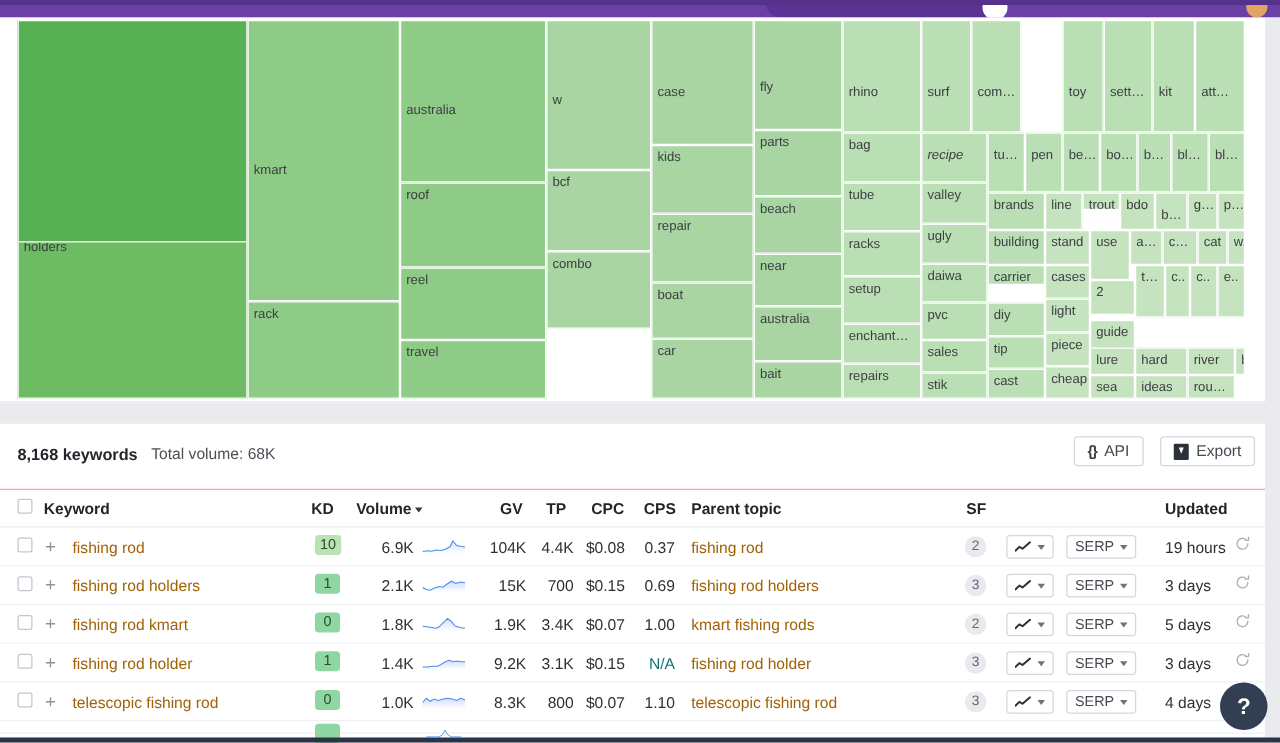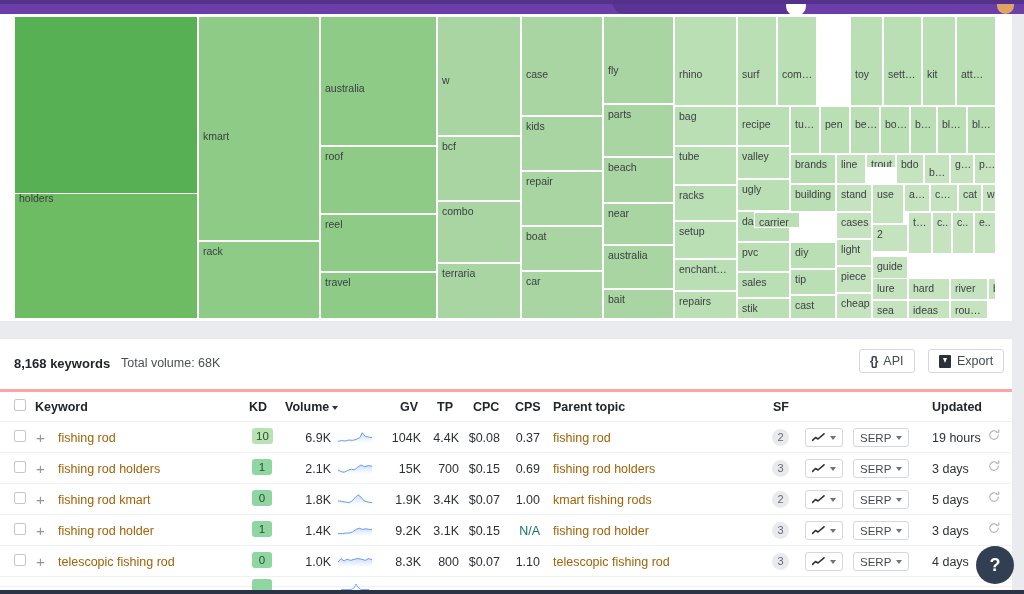--- a/index.html
+++ b/index.html
@@ -68,21 +68,21 @@
 
   
   #table-card {
     position: absolute; left: 0; top: 338px;
     width: 1012px; height: 252px;
     background: #ffffff;
     border-top: 1px solid #e7e8ec;
   }
   #table-toolbar {
     position: relative; height: 53px;
-    border-bottom: 3px solid #fca5a5;
+    border-bottom: 1px solid #fca5a5;
   }
   #kw-count {
     position: absolute; left: 14px; top: 17px;
     font-size: 13px; font-weight: bold; color: #22262b;
   }
   #total-volume {
     position: absolute; left: 121px; top: 17px;
     font-size: 12.5px; color: #4a4f55;
   }
   .tbtn {
@@ -208,23 +208,20 @@
       </div>
       <div class="tile lvl3" style="left: 423px; top: 2px; width: 84px; height: 120px;">
         <span style="top: 58px;">w</span>
       </div>
       <div class="tile lvl3" style="left: 423px; top: 122px; width: 84px; height: 65px;">
         <span>bcf</span>
       </div>
       <div class="tile lvl3" style="left: 423px; top: 187px; width: 84px; height: 62px;">
         <span>combo</span>
       </div>
-      <div class="tile lvl3" style="left: 423px; top: 249px; width: 84px; height: 56px;">
-        <span>terraria</span>
-      </div>
       <div class="tile lvl3" style="left: 507px; top: 2px; width: 82px; height: 100px;">
         <span style="top: 52px;">case</span>
       </div>
       <div class="tile lvl3" style="left: 507px; top: 102px; width: 82px; height: 55px;">
         <span>kids</span>
       </div>
       <div class="tile lvl3" style="left: 507px; top: 157px; width: 82px; height: 55px;">
         <span>repair</span>
       </div>
       <div class="tile lvl3" style="left: 507px; top: 212px; width: 82px; height: 45px;">
@@ -269,21 +266,21 @@
       <div class="tile lvl4" style="left: 660px; top: 245px; width: 63px; height: 32px;">
         <span>enchant…</span>
       </div>
       <div class="tile lvl4" style="left: 660px; top: 277px; width: 63px; height: 28px; padding-left: 41px;">
         <span>repairs</span>
       </div>
       <div class="tile lvl4" style="left: 723px; top: 2px; width: 40px; height: 90px;">
         <span style="top: 52px;">surf</span>
       </div>
       <div class="tile lvl4" style="left: 723px; top: 92px; width: 53px; height: 40px;">
-        <span style="top: 12px;">recipe</span>
+        <span style="top: 12px; font-style: italic;">recipe</span>
       </div>
       <div class="tile lvl4" style="left: 723px; top: 132px; width: 53px; height: 33px;">
         <span>valley</span>
       </div>
       <div class="tile lvl4" style="left: 723px; top: 165px; width: 53px; height: 32px;">
         <span>ugly</span>
       </div>
       <div class="tile lvl4" style="left: 723px; top: 197px; width: 53px; height: 31px;">
         <span>daiwa</span>
       </div>
@@ -301,21 +298,21 @@
       </div>
       <div class="tile lvl4" style="left: 776px; top: 92px; width: 30px; height: 48px;">
         <span style="top: 12px;">tu…</span>
       </div>
       <div class="tile lvl4" style="left: 776px; top: 140px; width: 46px; height: 30px;">
         <span>brands</span>
       </div>
       <div class="tile lvl4" style="left: 776px; top: 170px; width: 46px; height: 28px;">
         <span>building</span>
       </div>
-      <div class="tile lvl4" style="left: 740px; top: 198px; width: 46px; height: 16px;">
+      <div class="tile lvl4" style="left: 776px; top: 198px; width: 46px; height: 16px;">
         <span>carrier</span>
       </div>
       <div class="tile lvl4" style="left: 776px; top: 228px; width: 46px; height: 27px;">
         <span>diy</span>
       </div>
       <div class="tile lvl4" style="left: 776px; top: 255px; width: 46px; height: 26px;">
         <span>tip</span>
       </div>
       <div class="tile lvl4" style="left: 776px; top: 281px; width: 46px; height: 24px;">
         <span>cast</span>

